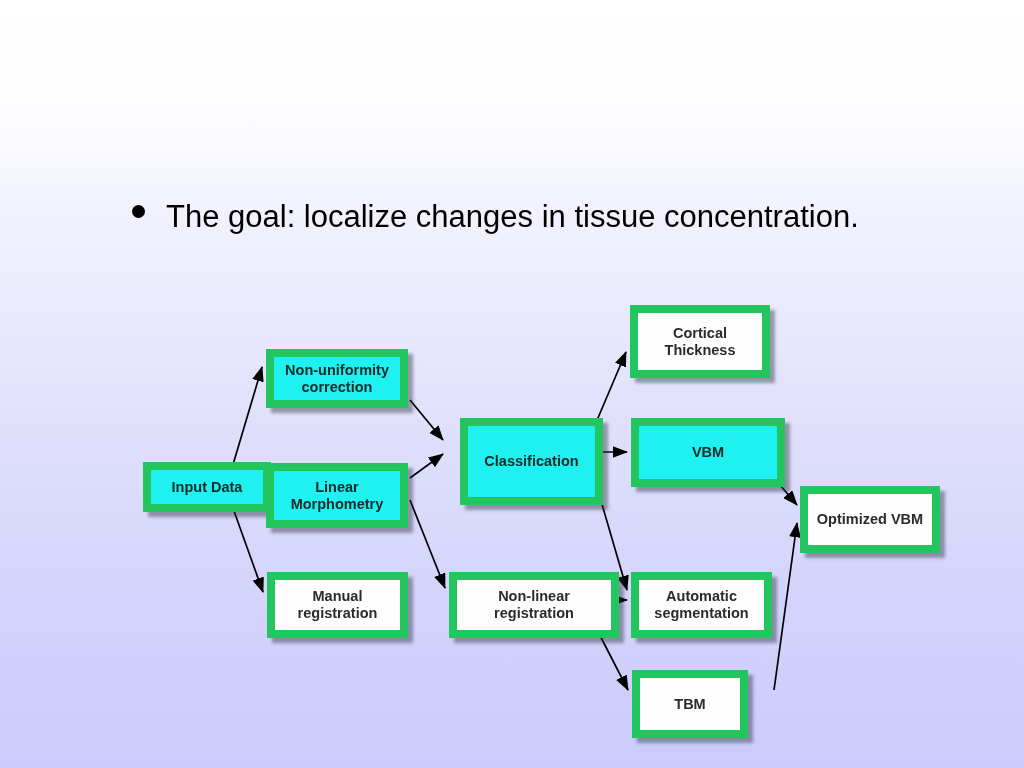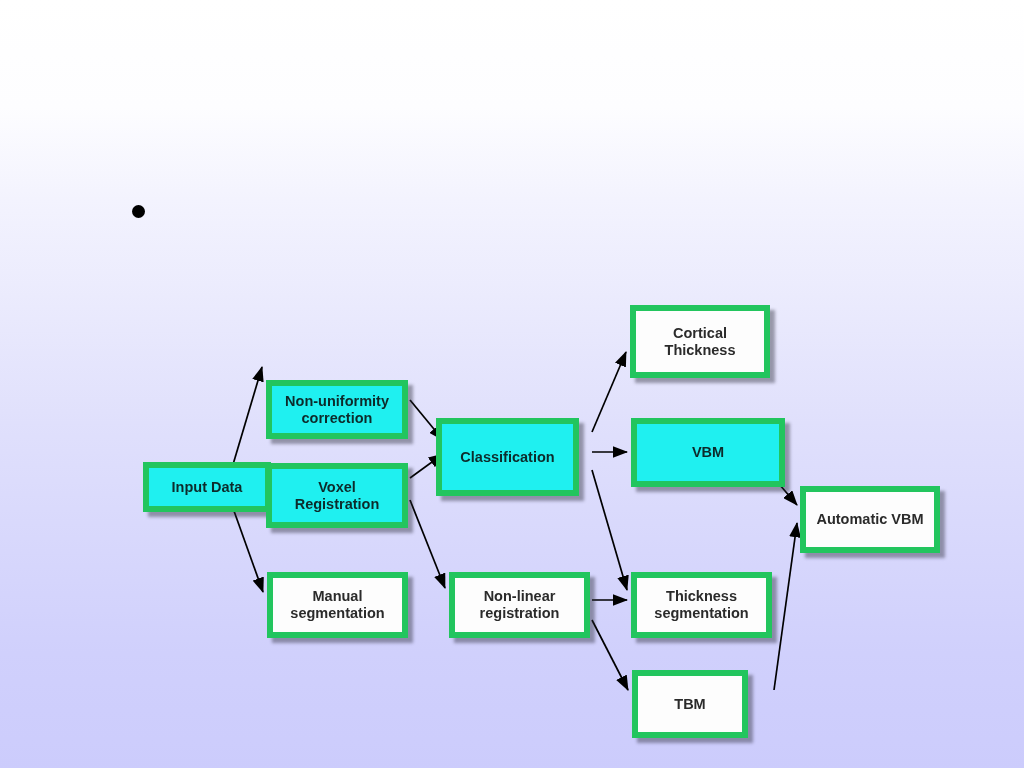--- a/index.html
+++ b/index.html
@@ -79,21 +79,21 @@
   #arrow-layer {
     position: absolute;
     left: 0;
     top: 0;
     width: 1024px;
     height: 768px;
   }
   .node {
     position: absolute;
     box-sizing: border-box;
-    border: 6px solid #22c55e;
+    border: 8px solid #22c55e;
     display: flex;
     align-items: center;
     justify-content: center;
     text-align: center;
     font-size: 14.5px;
     line-height: 17px;
     color: #1a1a1a;
     font-weight: bold;
     box-shadow: 5px 5px 3px rgba(40, 40, 55, 0.42);
     z-index: 5;
@@ -113,20 +113,21 @@
 </style>
 </head>
 <body>
 
 <div id="slide">
 
 
   <div id="bullet-list">
     <div class="bullet-row">
       <span class="bullet-dot"></span>
+      <span class="bullet-text">The goal: localize changes in tissue concentration.</span>
     </div>
   </div>
 
   <div id="diagram">
     <svg id="arrow-layer" viewBox="0 0 1024 768" width="1024" height="768">
       <defs>
         <marker id="arrowhead" markerWidth="9" markerHeight="7" refX="8.4" refY="3.5" orient="auto" markerUnits="strokeWidth">
           <polygon points="0 0, 9 3.5, 0 7" fill="#000000"></polygon>
         </marker>
       </defs>
@@ -143,46 +144,46 @@
           <line x1="592" y1="600" x2="627" y2="600" stroke="#000000" stroke-width="1.7" marker-end="url(#arrowhead)"></line>
           <line x1="592" y1="620" x2="628" y2="690" stroke="#000000" stroke-width="1.7" marker-end="url(#arrowhead)"></line>
           <line x1="774" y1="478" x2="797" y2="505" stroke="#000000" stroke-width="1.7" marker-end="url(#arrowhead)"></line>
           <line x1="774" y1="690" x2="797" y2="523" stroke="#000000" stroke-width="1.7" marker-end="url(#arrowhead)"></line>
         </g>
     </svg>
     <div id="nodes-group">
         <div class="node cyan" style="left: 99px; top: 462px; width: 128px; height: 50px; margin-left: 44px;">
           <span class="node-label">Input Data</span>
         </div>
-        <div class="node cyan" style="left: 266px; top: 349px; width: 142px; height: 59px; margin-top: 31px;">
+        <div class="node cyan" style="left: 266px; top: 349px; width: 142px; height: 59px;">
           <span class="node-label">Non-uniformity correction</span>
         </div>
         <div class="node cyan" style="left: 266px; top: 463px; width: 142px; height: 65px;">
-          <span class="node-label">Voxel Registration</span>
+          <span class="node-label">Linear Morphometry</span>
         </div>
         <div class="node white" style="left: 267px; top: 572px; width: 141px; height: 66px;">
-          <span class="node-label">Manual segmentation</span>
+          <span class="node-label">Manual registration</span>
         </div>
-        <div class="node cyan" style="left: 436px; top: 418px; width: 143px; height: 78px; justify-content: center;">
+        <div class="node cyan" style="left: 460px; top: 418px; width: 143px; height: 87px; justify-content: center;">
           <span class="node-label">Classification</span>
         </div>
-        <div class="node white" style="left: 449px; top: 572px; width: 141px; height: 66px;">
+        <div class="node white" style="left: 449px; top: 572px; width: 170px; height: 66px;">
           <span class="node-label">Non-linear registration</span>
         </div>
         <div class="node white" style="left: 630px; top: 305px; width: 140px; height: 73px;">
           <span class="node-label">Cortical Thickness</span>
         </div>
         <div class="node cyan" style="left: 631px; top: 418px; width: 154px; height: 69px;">
           <span class="node-label">VBM</span>
         </div>
         <div class="node white" style="left: 631px; top: 572px; width: 141px; height: 66px;">
-          <span class="node-label">Thickness segmentation</span>
+          <span class="node-label">Automatic segmentation</span>
         </div>
         <div class="node white" style="left: 632px; top: 670px; width: 116px; height: 68px;">
           <span class="node-label">TBM</span>
         </div>
         <div class="node white" style="left: 800px; top: 486px; width: 140px; height: 67px;">
-          <span class="node-label">Automatic VBM</span>
+          <span class="node-label">Optimized VBM</span>
         </div>
       </div>
   </div>
 
 </div>
 
 </body></html>

